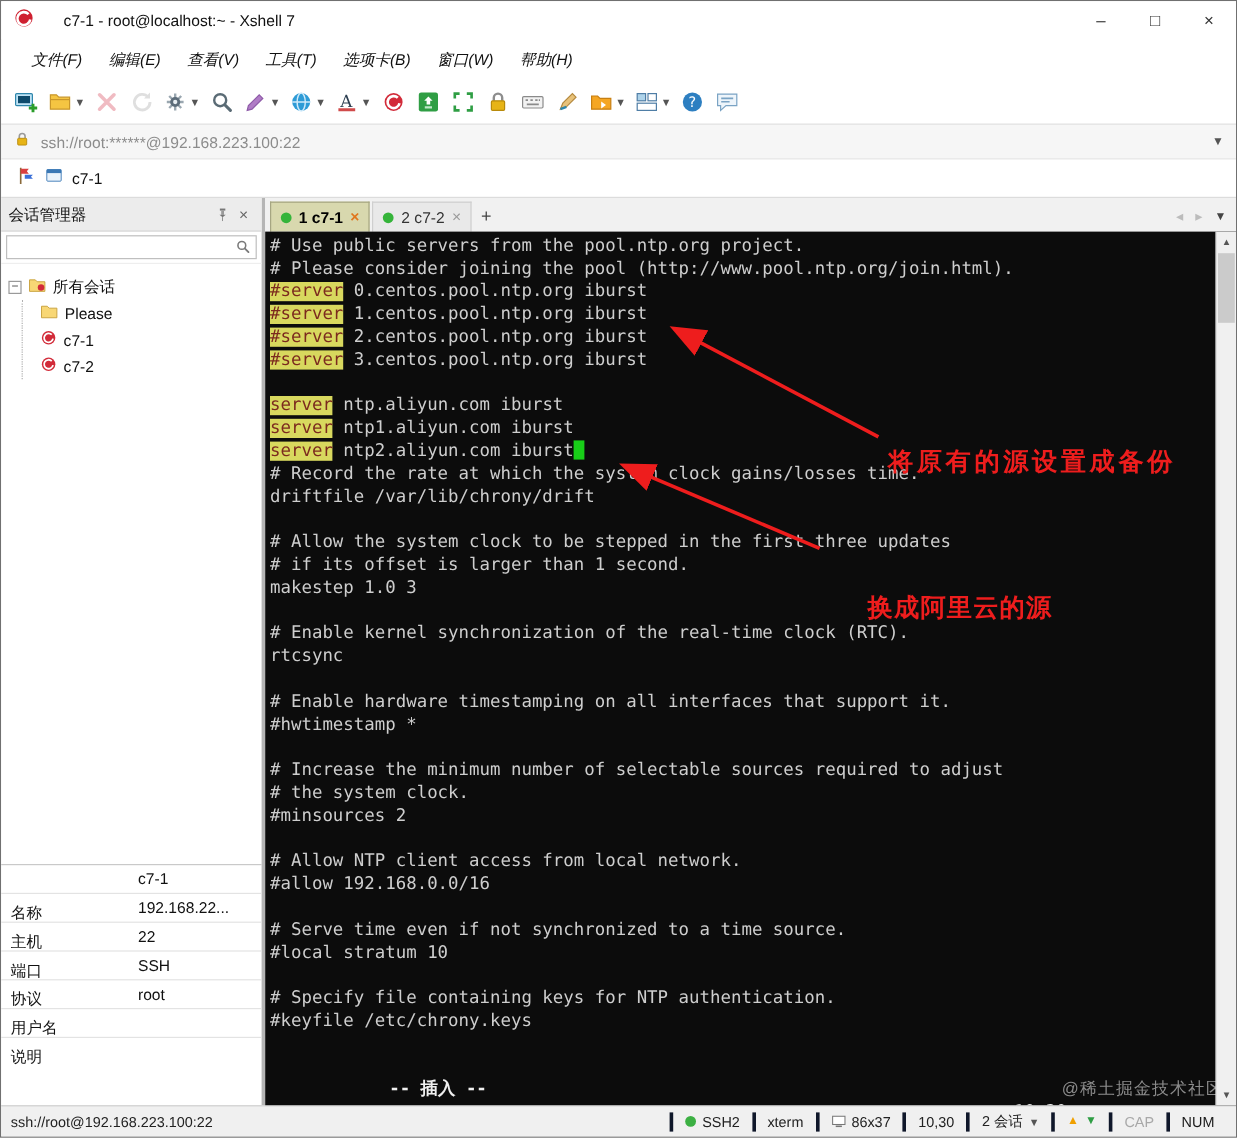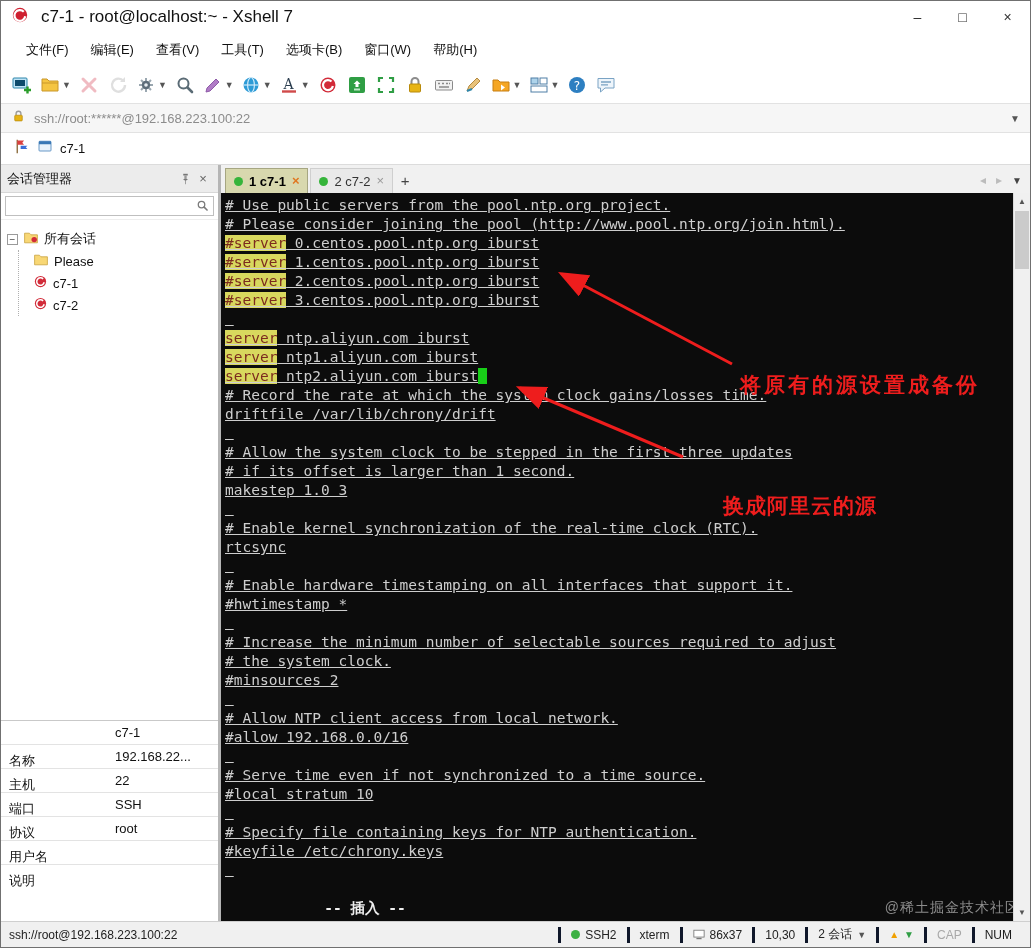--- a/index.html
+++ b/index.html
@@ -1,26 +1,26 @@
 <!DOCTYPE html>
 <html><head>
 <meta charset="utf-8">
 <style>
   * { box-sizing: border-box; }
   body { margin:0; font-family:"Liberation Sans","DejaVu Sans",sans-serif; width:1031px; height:948px; background:#dcdcdc; }
   .window { width:1031px; height:948px; border:1px solid #707070; background:#fff; display:flex; flex-direction:column; }
 
   
   .titlebar { height:32px; display:flex; align-items:center; padding-left:10px; background:#fff; flex:0 0 auto; }
-  .titlebar .title { margin-left:12px; font-size:17px; color:#111; }
+  .titlebar .title { margin-left:24px; font-size:13px; color:#111; }
   .win-controls { margin-left:auto; display:flex; height:100%; }
   .win-btn { width:45px; height:100%; display:flex; align-items:center; justify-content:center; font-size:14px; color:#333; }
 
   
-  .menubar { height:34px; display:flex; align-items:center; padding-left:14px; background:#fff; flex:0 0 auto; }
+  .menubar { height:34px; display:flex; align-items:center; padding-left:14px; background:#fff; flex:0 0 auto;font-style:italic; }
   .menu-item { padding:5px 11px; font-size:13px; color:#111; }
 
   
   .toolbar { height:36px; display:flex; align-items:center; padding:0 8px; gap:3px; background:#fff; flex:0 0 auto; }
   .tool-btn { min-width:26px; height:28px; display:flex; align-items:center; justify-content:center; padding:0 2px; }
   .tool-btn.disabled { opacity:.45; }
   .tool-btn .dd { font-size:9px; color:#555; margin-left:2px; }
 
   
   .addressbar { height:30px; display:flex; align-items:center; padding:0 10px; background:#f6f6f6; border-top:1px solid #e2e2e2; border-bottom:1px solid #e2e2e2; flex:0 0 auto; }
@@ -63,21 +63,21 @@
   .tab-dot { width:9px; height:9px; border-radius:50%; background:#35b43a; }
   .tab-close { font-size:13px; line-height:10px; color:#9a9a9a; }
   .tab.active .tab-close { color:#e0761f; }
   .newtab { align-self:center; width:20px; height:20px; display:flex; align-items:center; justify-content:center; font-size:15px; color:#444; }
   .tabnav { margin-left:auto; align-self:center; display:flex; align-items:center; gap:10px; padding-right:2px; }
   .tabnav .nav { color:#bcbcbc; font-size:12px; }
   .tabnav .dd { color:#444; font-size:10px; }
 
   
   .terminal { flex:1; position:relative; background:#0c0c0c; overflow:hidden; padding-right:17px; }
-  .term-lines { padding:3px 0 0 4px; font-family:"DejaVu Sans Mono",monospace; font-size:14.5px; line-height:19px; color:#cecece; white-space:pre;text-decoration:underline; }
+  .term-lines { padding:3px 0 0 4px; font-family:"DejaVu Sans Mono",monospace; font-size:14.5px; line-height:19px; color:#cecece; white-space:pre; }
   .tline { height:19px; }
   .hl { background:#d8d85e; color:#7c2a1e; }
   .cursor { display:inline-block; width:9px; height:16px; background:#18cf18; vertical-align:-3px; }
   .mode-line { position:absolute; left:4px; top:687px; width:100%; height:19px; font-family:"DejaVu Sans Mono",monospace; font-size:14.5px; line-height:19px; color:#efefef; white-space:pre; }
   .mode-insert { font-weight:bold;margin-left:12px; }
   .mode-pos { position:absolute; left:620px; }
   .watermark { position:absolute; right:10px; bottom:4px; font-size:14px; color:#8c8c8c; letter-spacing:1px; }
   .annot-svg { position:absolute; left:0; top:0; width:100%; height:100%; pointer-events:none; }
   .annotation { position:absolute; color:#ee1d1d; font-size:21px; font-weight:600; white-space:nowrap; }
   .annot-1 { left:519px; top:178px; letter-spacing:3px; }

